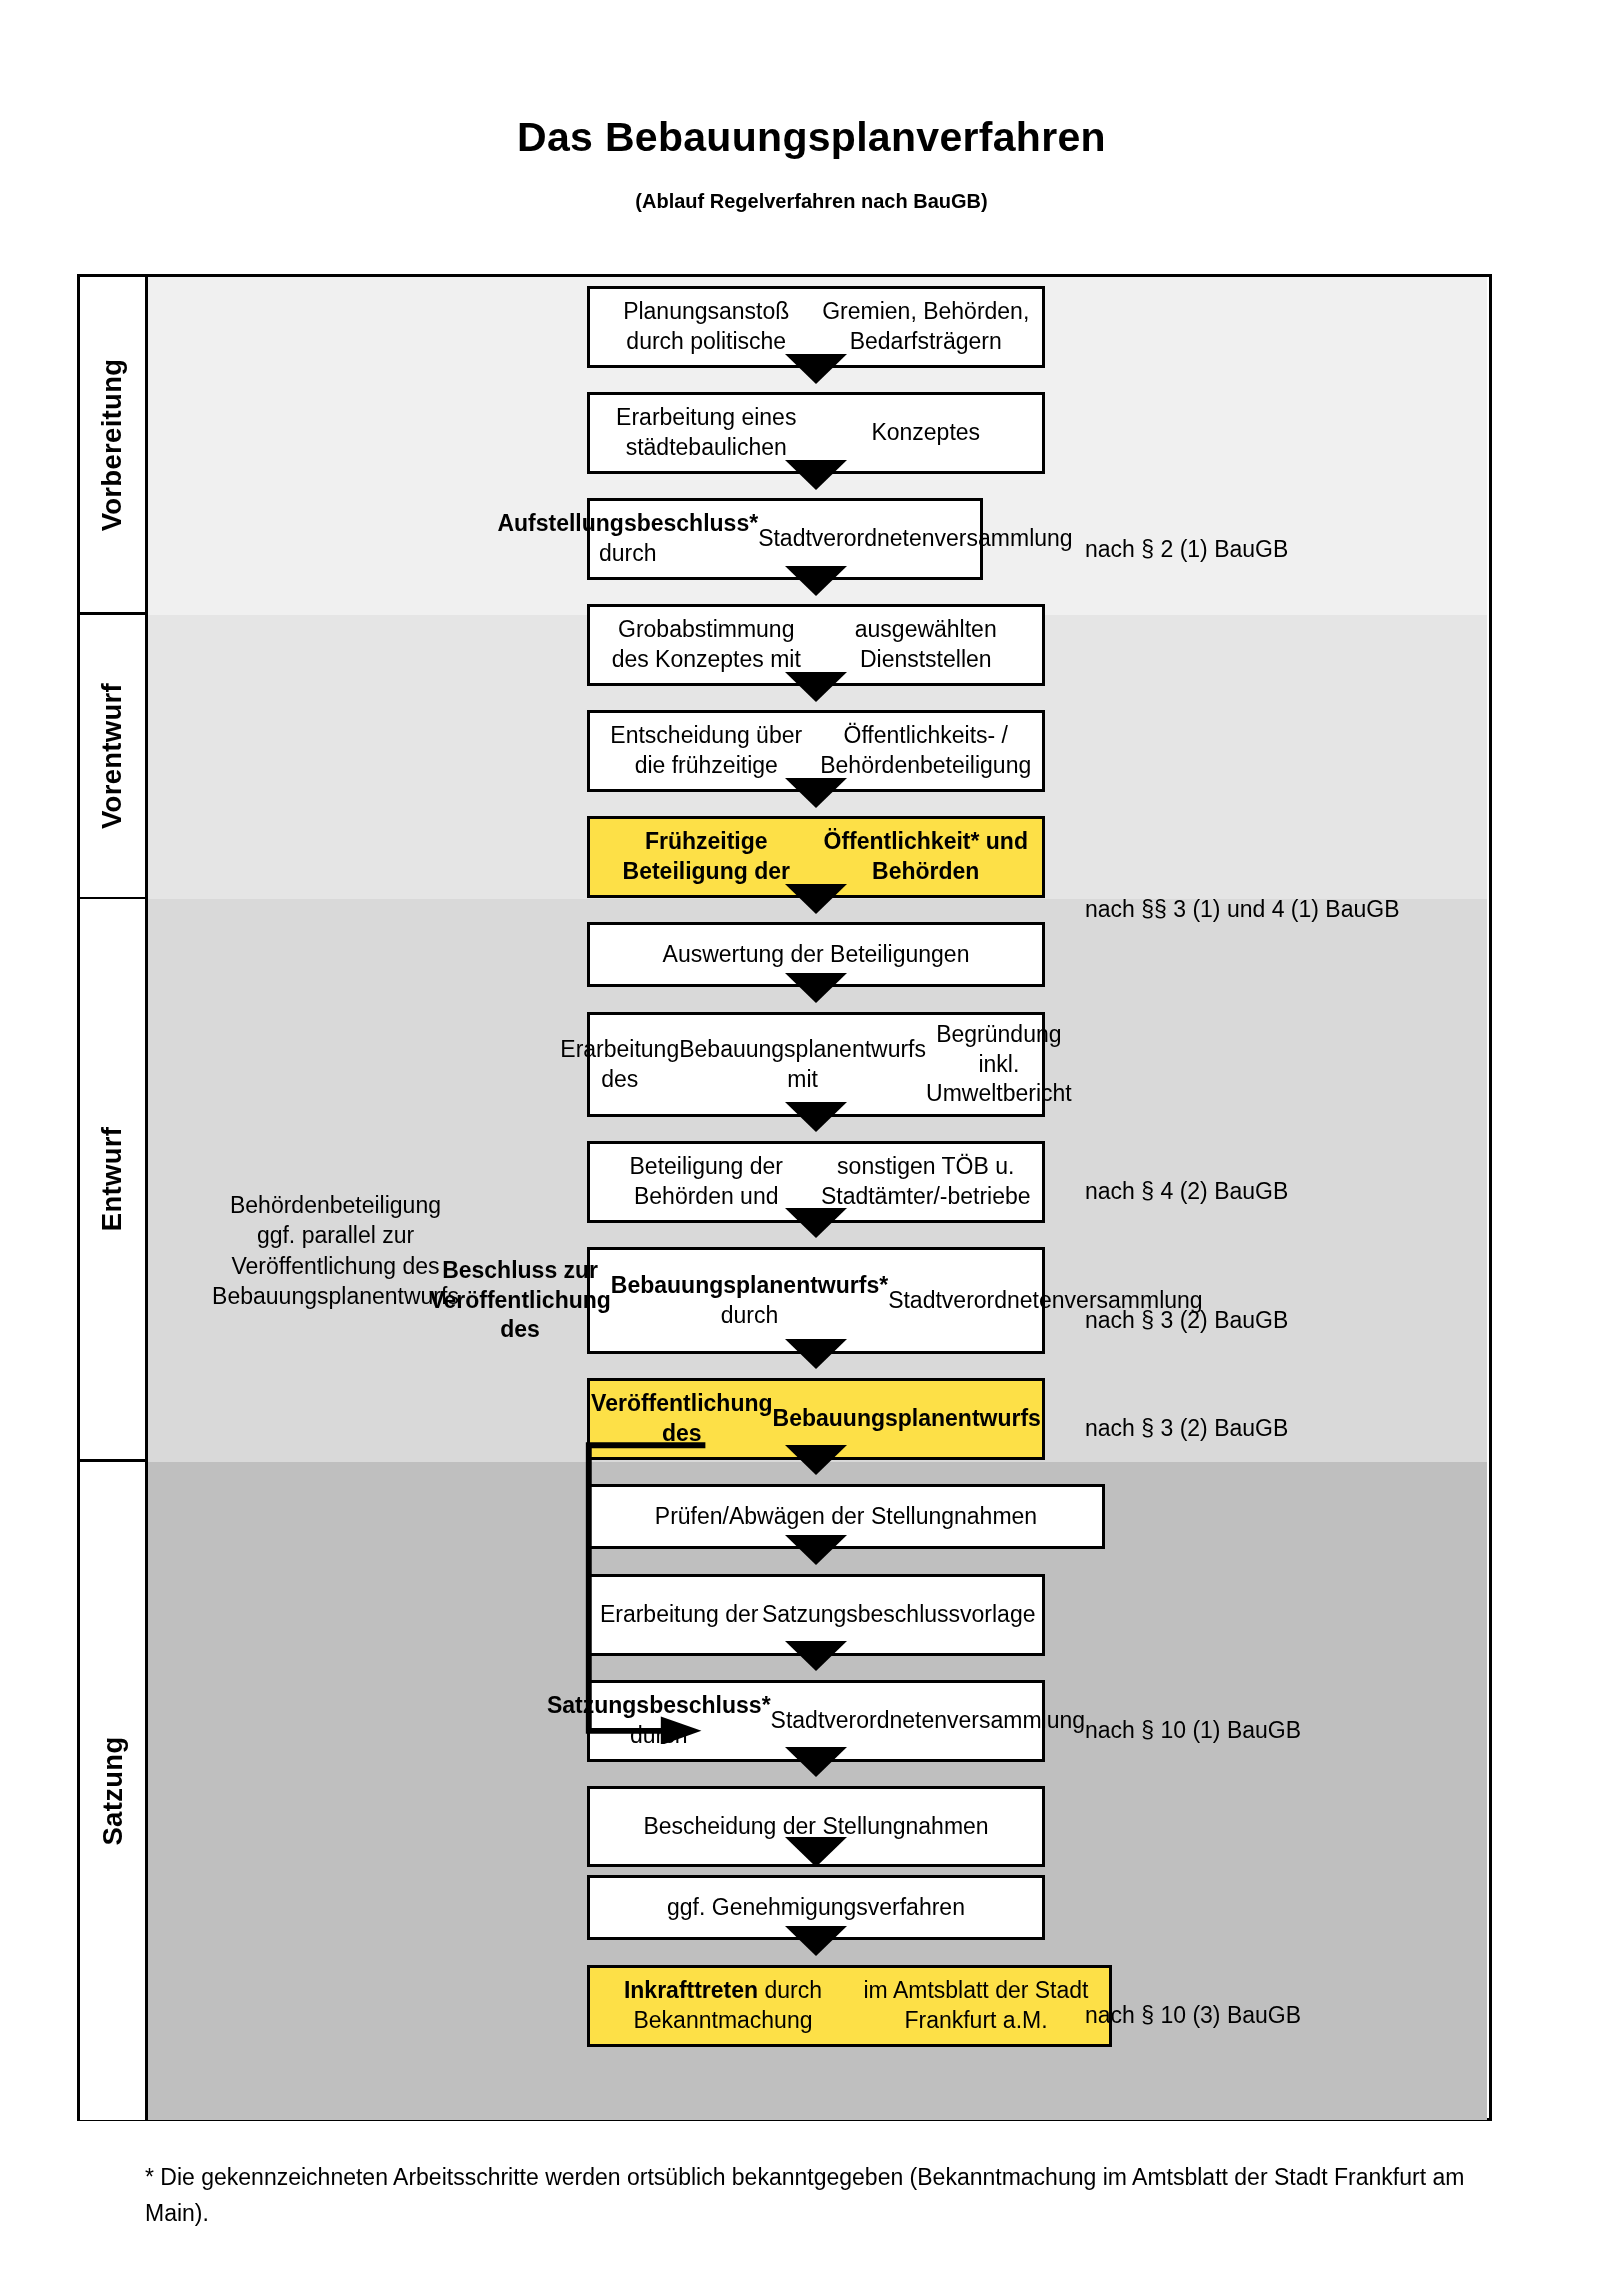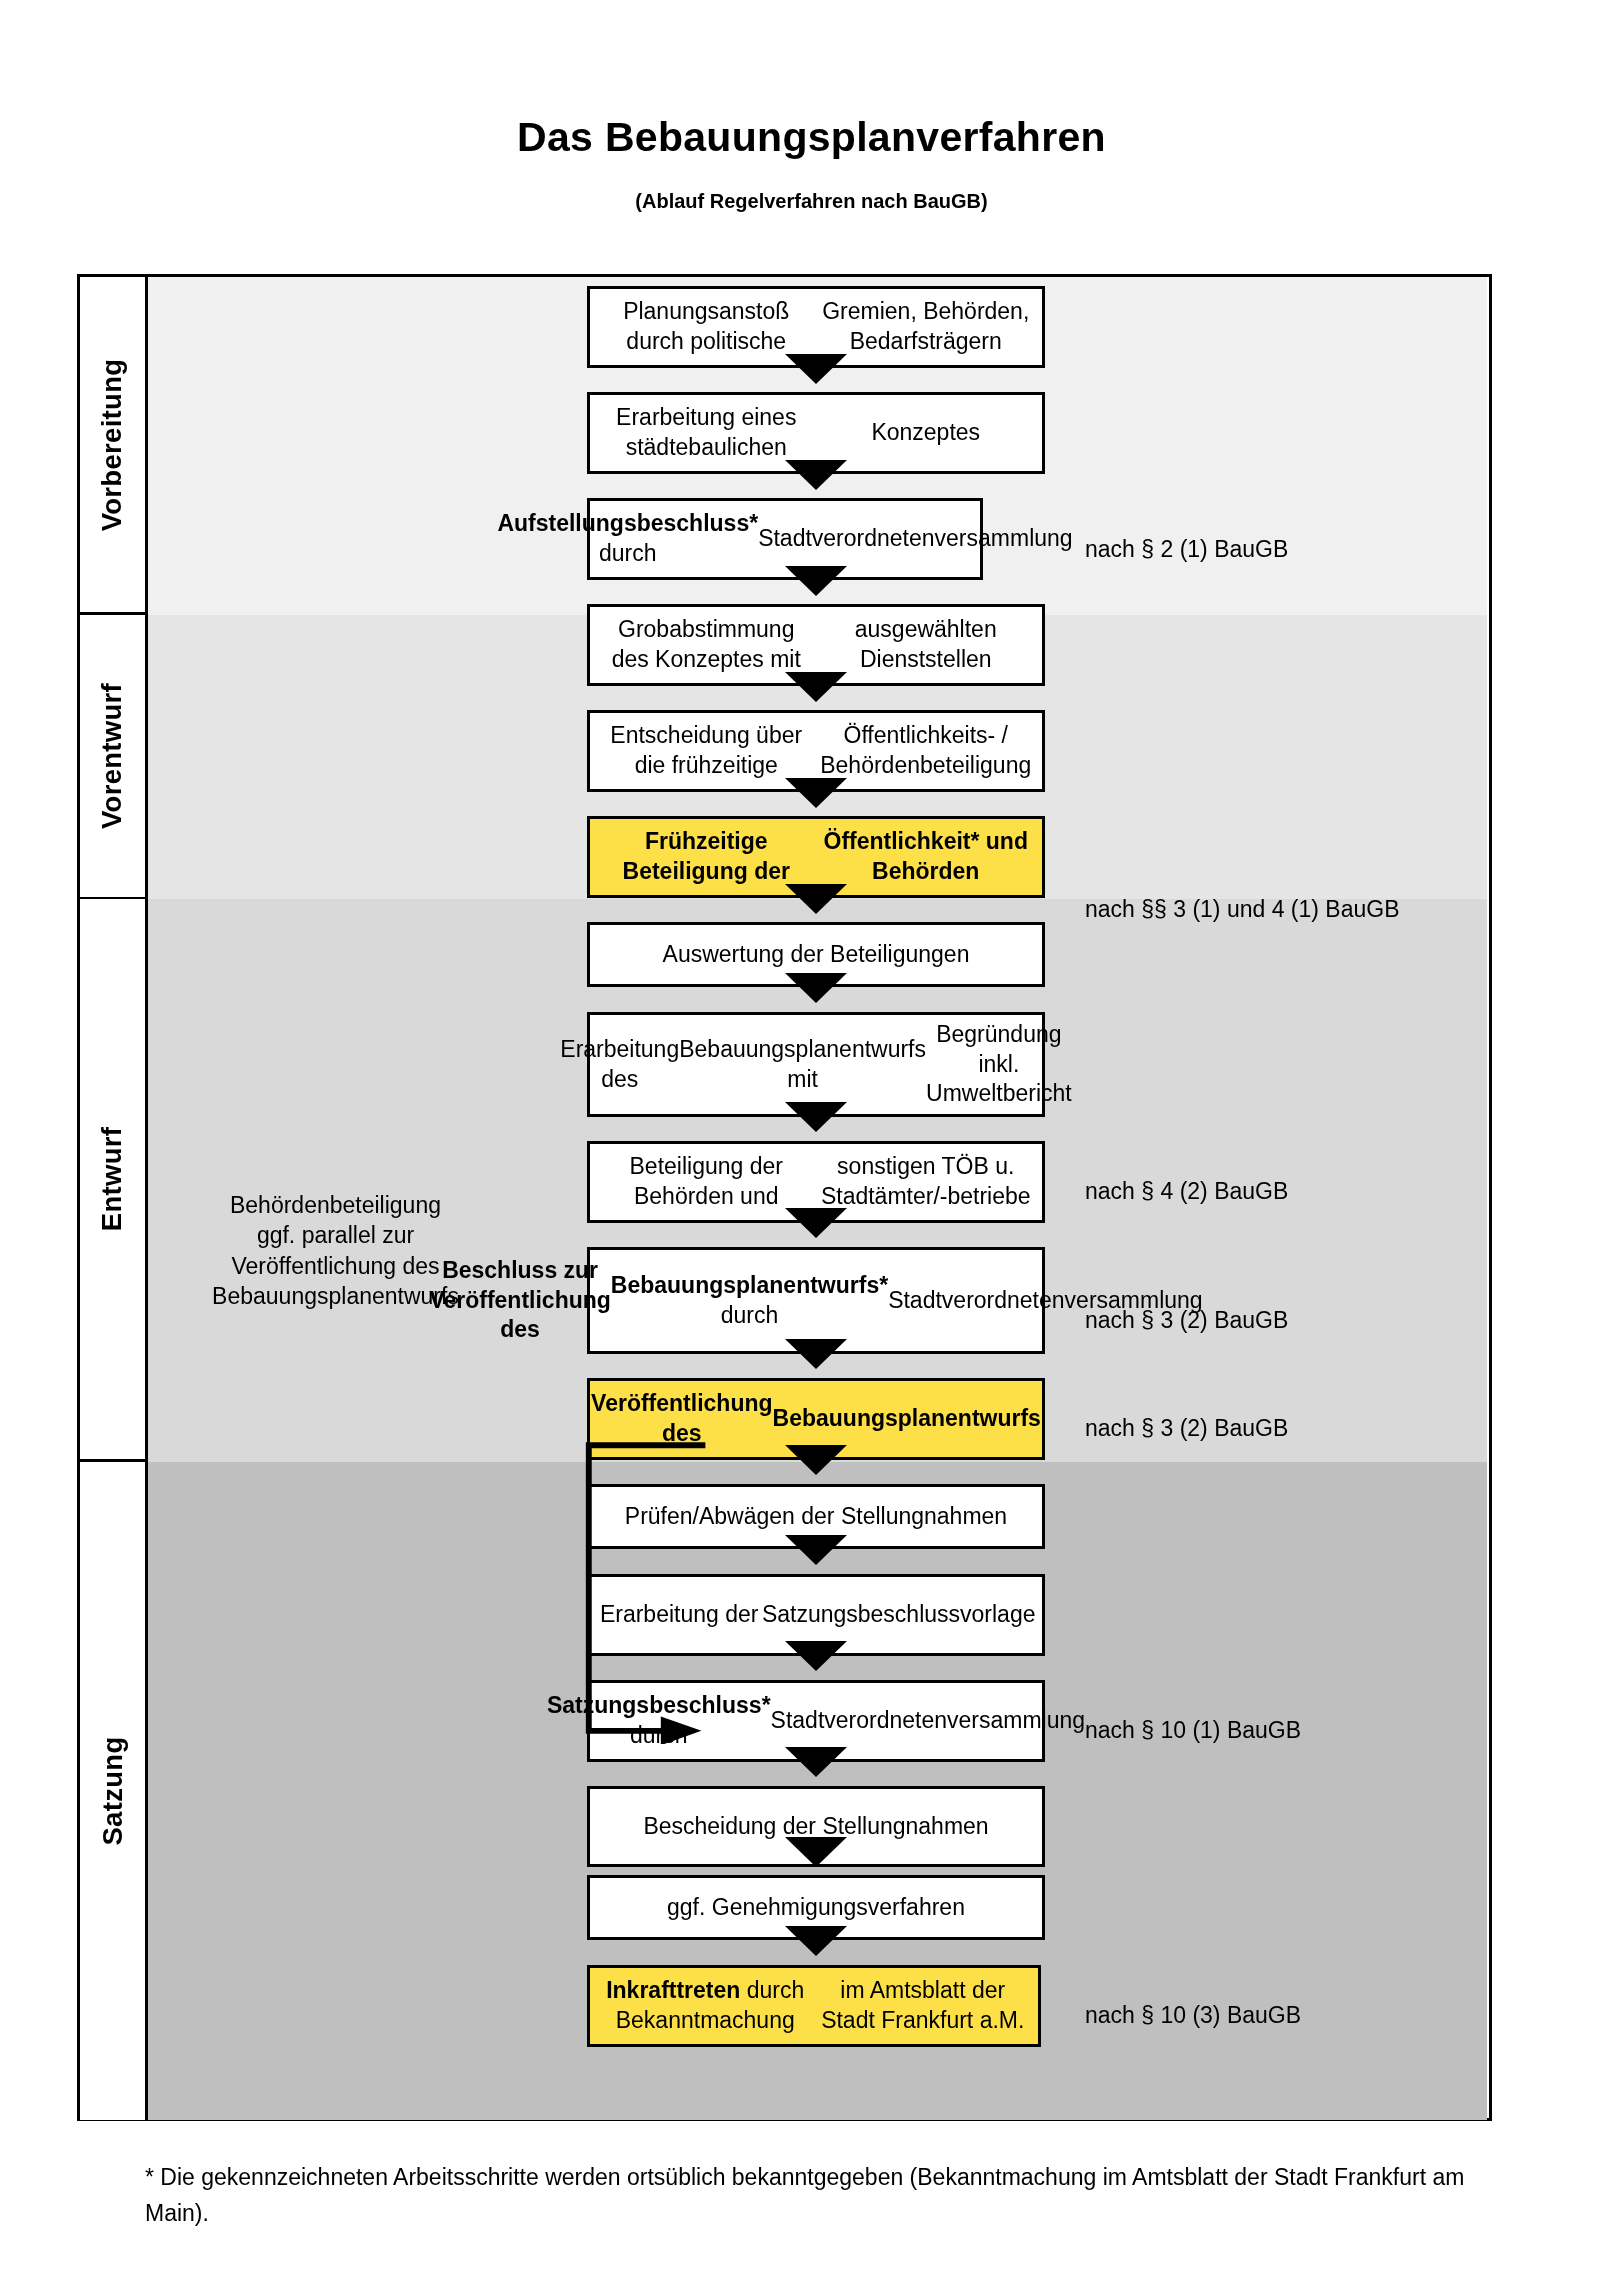--- a/index.html
+++ b/index.html
@@ -183,38 +183,38 @@
       </div>
       <div class="proc-box" style="left: 507px; top: 970px; width: 458px; height: 107px;">
         <span class="t"><b>Beschluss zur Veröffentlichung des</b></span>
         <span class="t"><b>Bebauungsplanentwurfs*</b> durch</span>
         <span class="t">Stadtverordnetenversammlung</span>
       </div>
       <div class="proc-box highlight bold-all" style="left: 507px; top: 1101px; width: 458px; height: 82px;">
         <span class="t">Veröffentlichung des</span>
         <span class="t">Bebauungsplanentwurfs</span>
       </div>
-      <div class="proc-box" style="left: 507px; top: 1207px; width: 458px; height: 65px;">
+      <div class="proc-box" style="left: 507px; top: 1207px; width: 518px; height: 65px;">
         <span class="t">Prüfen/Abwägen der Stellungnahmen</span>
       </div>
       <div class="proc-box" style="left: 507px; top: 1297px; width: 458px; height: 82px;">
         <span class="t">Erarbeitung der</span>
         <span class="t">Satzungsbeschlussvorlage</span>
       </div>
       <div class="proc-box" style="left: 507px; top: 1403px; width: 458px; height: 82px;">
         <span class="t"><b>Satzungsbeschluss*</b> durch</span>
         <span class="t">Stadtverordnetenversammlung</span>
       </div>
       <div class="proc-box" style="left: 507px; top: 1509px; width: 458px; height: 81px;">
         <span class="t">Bescheidung der Stellungnahmen</span>
       </div>
       <div class="proc-box" style="left: 507px; top: 1598px; width: 458px; height: 65px;">
         <span class="t">ggf. Genehmigungsverfahren</span>
       </div>
-      <div class="proc-box highlight" style="left: 507px; top: 1688px; width: 454px; height: 82px;">
+      <div class="proc-box highlight" style="left: 507px; top: 1688px; width: 525px; height: 82px;">
         <span class="t"><b>Inkrafttreten</b> durch Bekanntmachung</span>
         <span class="t">im Amtsblatt der Stadt Frankfurt a.M.</span>
       </div>
     </div>
   <div id="arrows-layer">
       <div class="flow-arrow" style="left: 705px; top: 77px;"></div>
       <div class="flow-arrow" style="left: 705px; top: 183px;"></div>
       <div class="flow-arrow" style="left: 705px; top: 289px;"></div>
       <div class="flow-arrow" style="left: 705px; top: 395px;"></div>
       <div class="flow-arrow" style="left: 705px; top: 501px;"></div>

